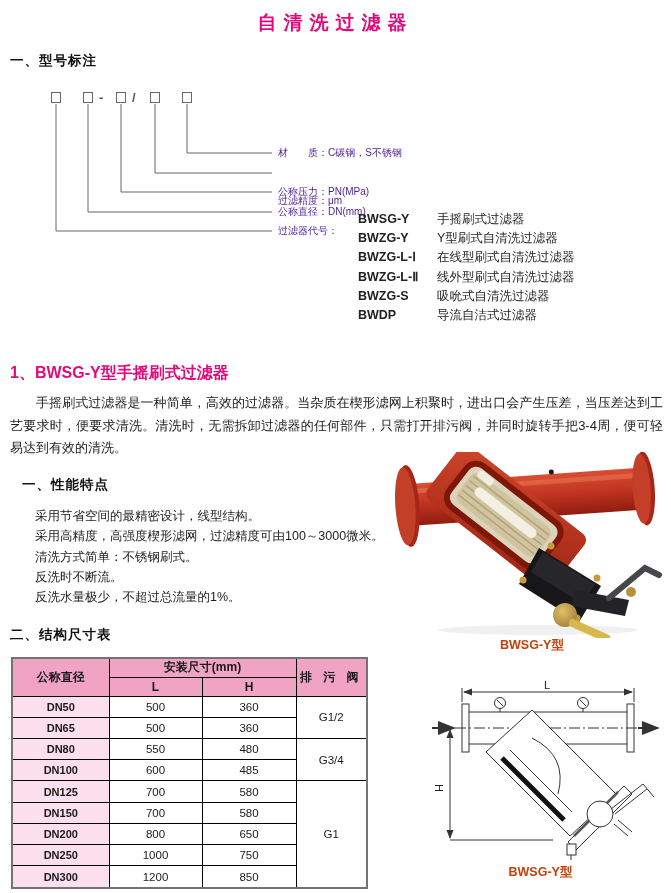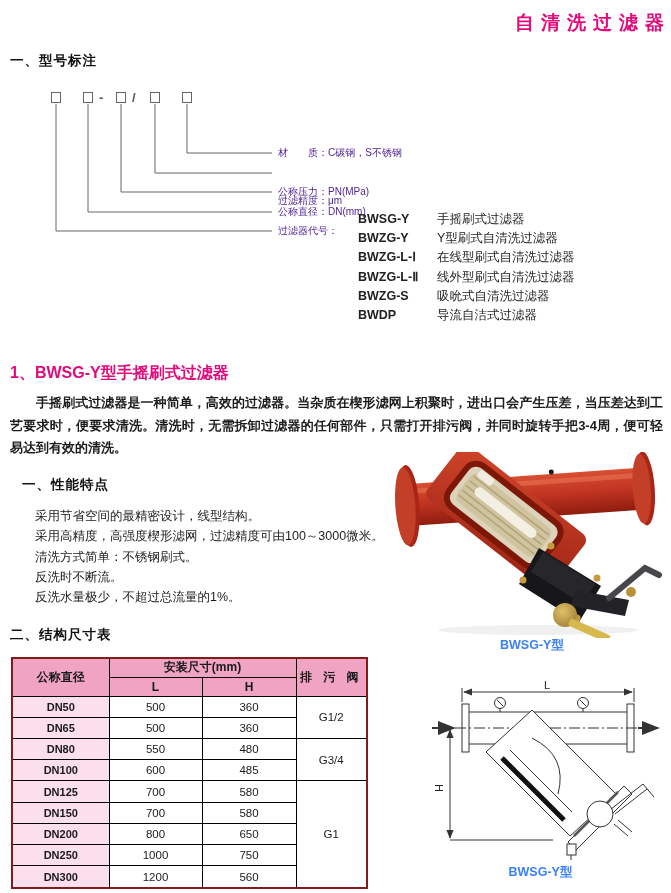--- a/index.html
+++ b/index.html
@@ -9,49 +9,48 @@
     --ink:#1a1a1a;
   }
   *{margin:0;padding:0;box-sizing:border-box;}
   body{background:#888;font-family:"Liberation Sans",sans-serif;}
   .page{
     position:relative;width:671px;height:893px;background:#ffffff;
     margin:0 auto;overflow:hidden;color:var(--ink);
   }
   .abs{position:absolute;}
   .doc-title{
-    top:10px;left:0;width:100%;text-align:right;
+    top:10px;left:0;width:100%;text-align:center;
     color:var(--accent);font-size:19px;font-weight:bold;letter-spacing:7px;
   }
   .sec-head{font-size:13.5px;font-weight:bold;letter-spacing:1px;color:#111;}
   .model-box{
     width:10px;height:11px;border:1.5px solid #666;background:#fff;
   }
   .model-sep{font-size:13px;color:#555;font-weight:bold;}
   .diag-label{font-size:10px;white-space:nowrap;color:#4c1d95;}
   .codes{line-height:19.2px;font-size:12.5px;white-space:nowrap;}
   .codes .row{display:flex;}
   .codes .code{width:79px;font-weight:bold;color:#222;}
   .codes .desc{color:#1f1f1f;}
   .red-head{color:var(--accent);font-size:16px;font-weight:bold;}
   .para{
     font-size:13px;line-height:22.5px;text-align:justify;text-indent:2em;
     color:#1c1c1c;
-    font-weight:bold;
   }
   .features{font-size:12.5px;line-height:20.3px;color:#1c1c1c;}
   table.dims{
     border-collapse:collapse;width:355px;table-layout:fixed;
-    border:2px solid #7f1d1d;font-size:11.5px;text-align:center;
+    border:2px solid #737373;font-size:11.5px;text-align:center;
   }
   table.dims th,table.dims td{border:1px solid #000;padding:0;}
   table.dims thead th{background:var(--th-pink);font-size:12px;font-weight:bold;}
   td.dn{background:var(--cell-pink);font-weight:bold;font-size:11px;}
   .valve-head{letter-spacing:4px;}
-  .fig-caption{font-size:12.5px;font-weight:bold;color:#3b82f6;text-align:center;}
+  .fig-caption{font-size:12.5px;font-weight:bold;color:#c2410c;text-align:center;}
   svg text{font-family:"Liberation Sans",sans-serif;}
 </style>
 </head>
 <body>
 
 <div class="page">
 
   <div class="abs doc-title">自清洗过滤器</div>
 
   <div class="abs sec-head" style="left:10px;top:52px;">一、型号标注</div>
@@ -189,21 +188,21 @@
         <td>650</td>
       </tr>
       <tr>
         <td class="dn">DN250</td>
         <td>1000</td>
         <td>750</td>
       </tr>
       <tr>
         <td class="dn">DN300</td>
         <td>1200</td>
-        <td>560</td>
+        <td>850</td>
       </tr>
     </tbody>
   </table>
 
   <svg class="abs" style="left:393px;top:452px;" width="278" height="186" viewBox="0 0 278 186">
     <defs>
       <linearGradient id="gRed" x1="0" y1="0" x2="0" y2="1">
         <stop offset="0" stop-color="#d84f33"></stop>
           <stop offset="0.5" stop-color="#c03321"></stop>
           <stop offset="1" stop-color="#8f1d0f"></stop>

